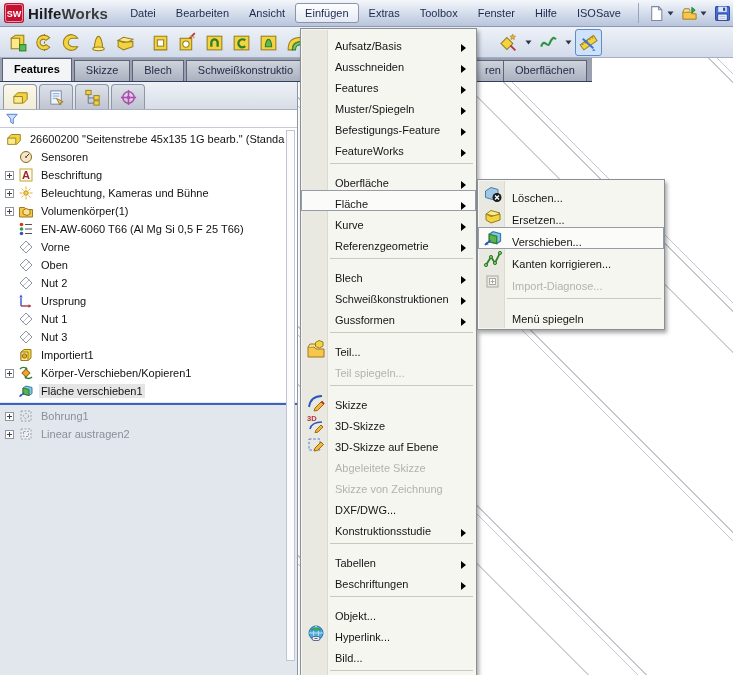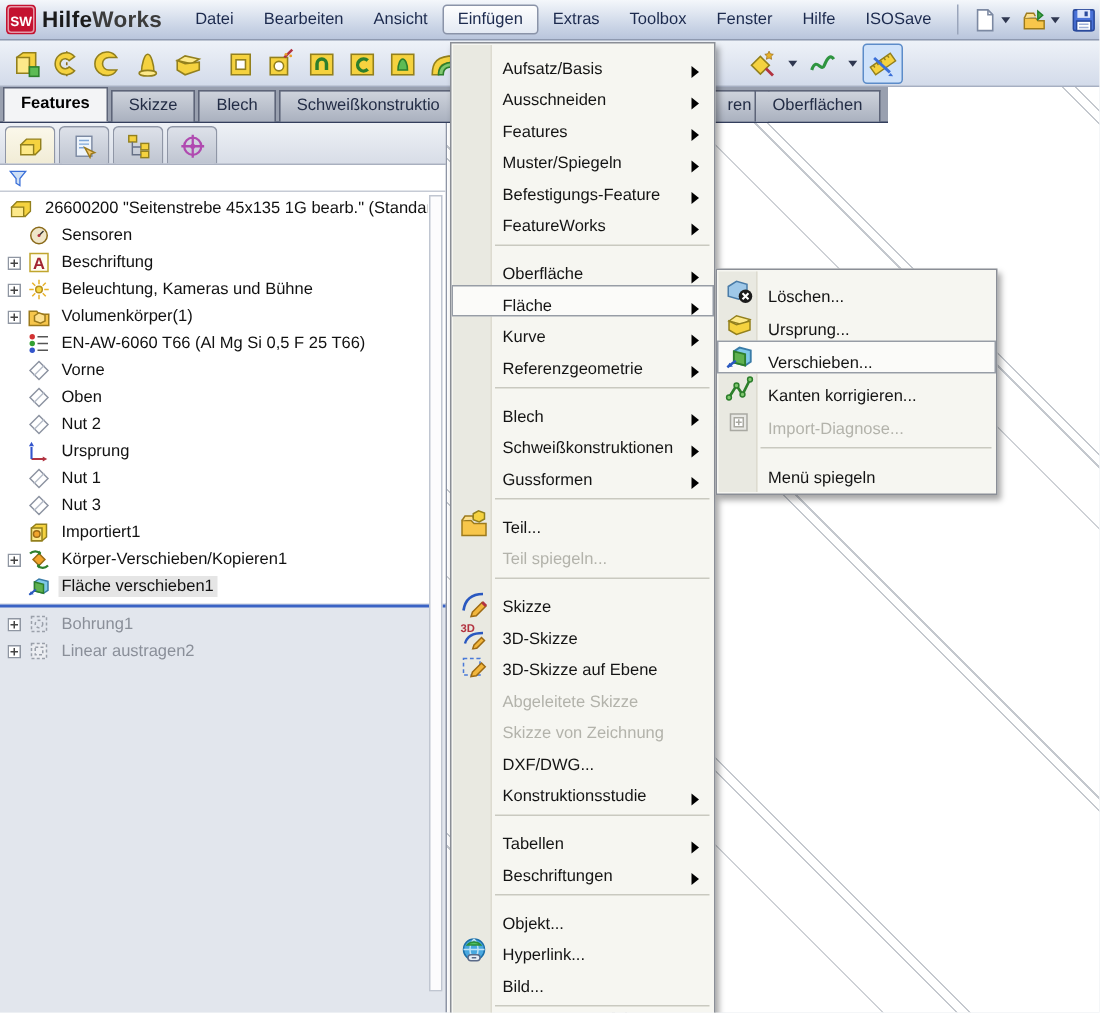--- a/index.html
+++ b/index.html
@@ -747,21 +747,21 @@
       </span>
       <span class="mlabel">Löschen...</span>
     </div>
     <div class="mi">
       <span class="gicon">
         <svg viewBox="0 0 20 20">
           <path d="M3 8l5-3.5 9 2.5-5 3.5z" fill="#fde98a" stroke="#93801d"></path>
           <path d="M3 8l5 2.5 9-2.5v6l-9 3-5-3z" fill="#f5d23f" stroke="#93801d"></path>
         </svg>
       </span>
-      <span class="mlabel">Ursprung...</span>
+      <span class="mlabel">Ersetzen...</span>
     </div>
     <div class="mi hl">
       <span class="gicon">
         <svg viewBox="0 0 16 16">
           <path d="M5 5l3-2 6 1.5v6l-3 2L5 11z" fill="#7ec9e8" stroke="#3a7ca8"></path>
           <path d="M5 5l6 1.5v6L5 11z" fill="#5fb14f" stroke="#2d7f2c"></path>
           <path d="M1.5 13.5L6 10" stroke="#2a58c0" stroke-width="1.4"></path>
           <path d="M1.5 13.5l3-.4-1.9-2z" fill="#2a58c0"></path>
         </svg>
       </span>

